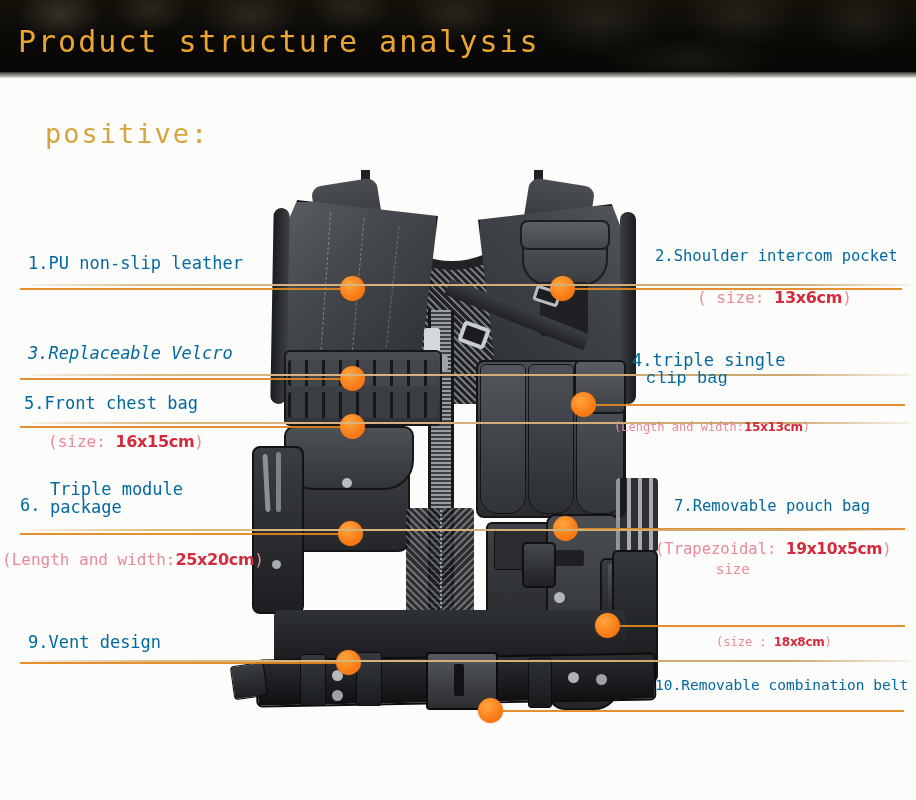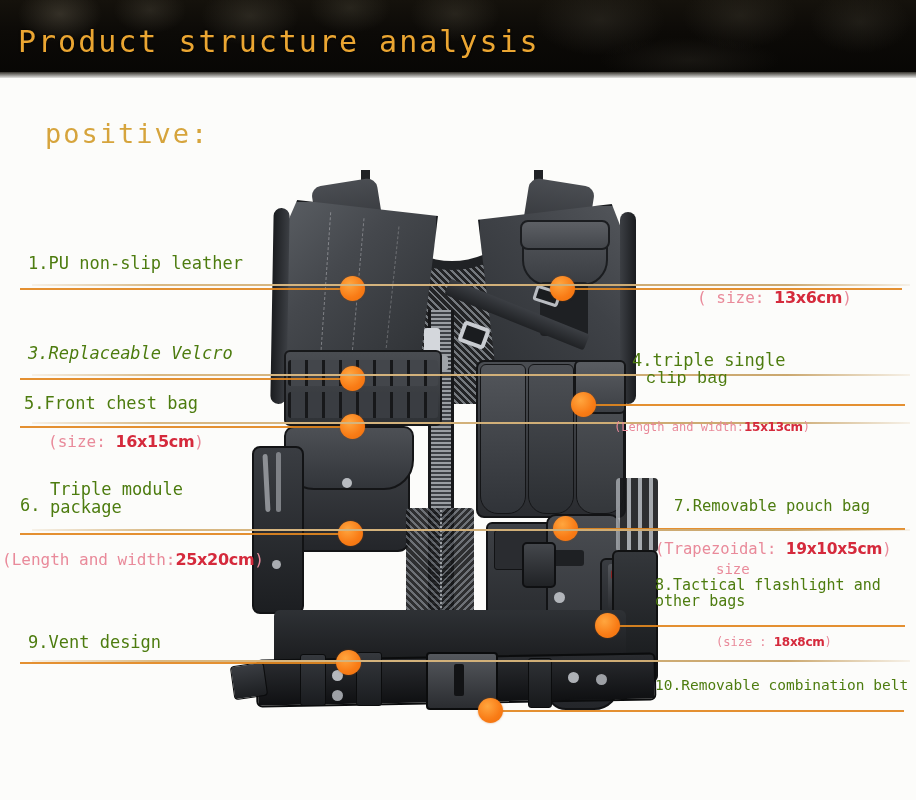--- a/index.html
+++ b/index.html
@@ -40,21 +40,21 @@
   }
 
   
   .positive{
     position:absolute;left:45px;top:118px;
     font-size:27px;letter-spacing:2px;color:#D6A43C;
     font-family:"DejaVu Sans Mono","Liberation Mono",monospace;white-space:nowrap;
   }
 
   
-  .callout{position:absolute;white-space:nowrap;color:#4d7c0f;
+  .callout{position:absolute;white-space:nowrap;color:#0369a1;
     font-family:"DejaVu Sans Mono","Liberation Mono",monospace;}
   .c-l{font-size:17px;}
   .c-r{font-size:15.5px;}
   .c2l{line-height:1.05;}
 
   .uline{position:absolute;height:2px;
     background:linear-gradient(90deg,rgba(214,180,131,.15),#D9B984 14%,#CBA86F 86%,rgba(214,180,131,.15));}
 
   .note{position:absolute;white-space:nowrap;
     font-family:"DejaVu Sans Mono","Liberation Mono",monospace;color:#E98A9A;}
@@ -282,20 +282,23 @@
   <div class="uline" style="left:32px;top:529px;width:878px;"></div>
   <div class="note" style="left:2px;top:550px;font-size:16px;">
     <span>(Length and width:</span><b>25x20cm</b><span>)</span>
   </div>
 
   <div class="callout c-l" style="left:28px;top:632px;">
     <span>9.</span><span>Vent design</span>
   </div>
   <div class="uline" style="left:32px;top:660px;width:878px;"></div>
 
+  <div class="callout c-r" style="left:655px;top:247px;">
+    <span>2.</span><span>Shoulder intercom pocket</span>
+  </div>
   <div class="note" style="left:697px;top:288px;font-size:16px;">
     <span>( size: </span><b>13x6cm</b><span>)</span>
   </div>
 
   <div class="callout c-r c2l" style="left:632px;top:352px;font-size:17px;">
     <div>
       <span>4.</span><span>triple single</span>
     </div>
     <div style="margin-left:14px;font-family:Liberation Mono, monospace;">clip bag</div>
   </div>
@@ -304,26 +307,20 @@
   </div>
 
   <div class="callout c-r" style="left:668px;top:497px;margin-left:6px;">
     <span>7.</span><span>Removable pouch bag</span>
   </div>
   <div class="note" style="left:655px;top:540px;font-size:15.5px;">
     <span>(Trapezoidal: </span><b>19x10x5cm</b><span>)</span>
   </div>
   <div class="note" style="left:716px;top:561px;font-size:14px;">size</div>
 
-  <div class="callout c-r c2l" style="left:655px;top:578px;font-size:15px;">
-    <div>
-      <span>8.</span><span>Tactical flashlight and</span>
-    </div>
-    <div>other bags</div>
-  </div>
   <div class="note" style="left:716px;top:635px;font-size:12px;">
     <span>(size : </span><b>18x8cm</b><span>)</span>
   </div>
 
   <div class="callout c-r" style="left:655px;top:677px;font-size:14.5px;">
     <span>10.</span><span>Removable combination belt</span>
   </div>
 
 </div>
 

